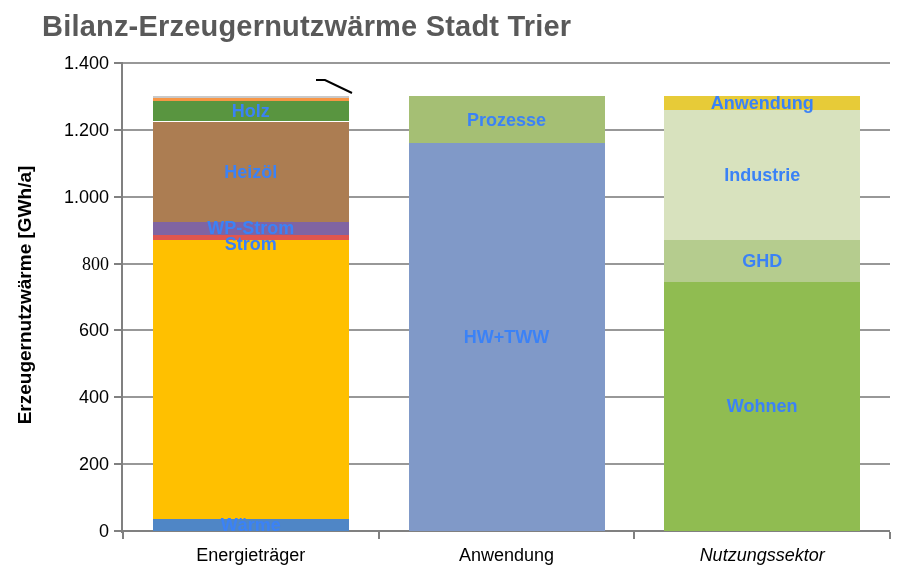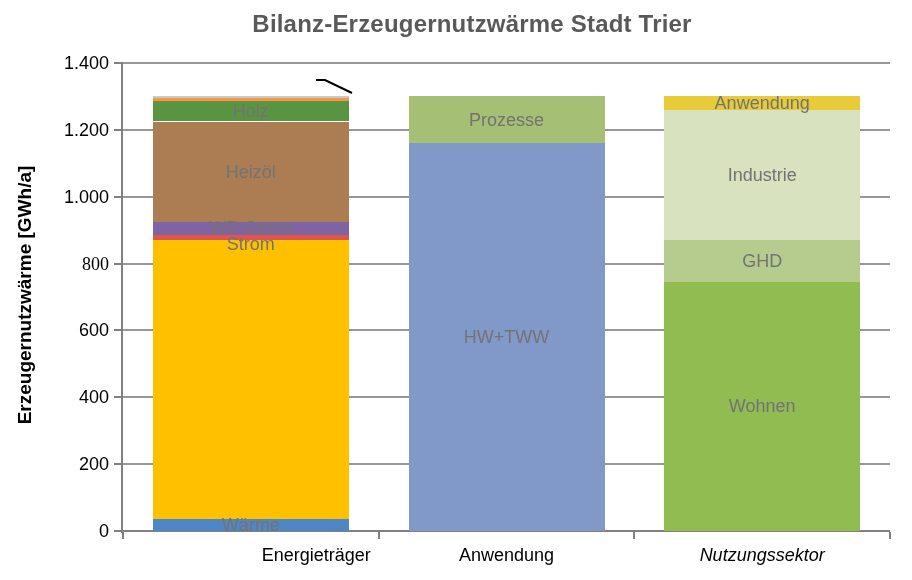--- a/index.html
+++ b/index.html
@@ -1,22 +1,22 @@
 <!DOCTYPE html>
 <html><head>
 <meta charset="utf-8">
 <style>
   html,body{margin:0;padding:0;background:#fff;}
   #chart{
     position:relative;width:912px;height:580px;background:#fff;overflow:hidden;
     font-family:"Liberation Sans", sans-serif;
   }
   .title{
-    position:absolute;left:42px;top:10px;width:860px;text-align:center;
-    font-size:24px;font-weight:bold;color:#595959;letter-spacing:.2px;
+    position:absolute;left:42px;top:10px;width:860px;text-align:left;
+    font-size:29px;font-weight:bold;color:#595959;letter-spacing:.2px;
   }
   .y-title{
     position:absolute;left:-125px;top:284px;width:300px;text-align:center;
     transform:rotate(-90deg);transform-origin:center;
     font-size:19px;font-weight:bold;color:#000;
   }
   .gridline{position:absolute;height:2px;background:#989898;}
   .axisline{position:absolute;background:#808080;}
   .ytickmark{position:absolute;width:9px;height:2px;background:#808080;}
   .xtickmark{position:absolute;width:2px;height:7px;background:#808080;}
@@ -24,21 +24,21 @@
     position:absolute;width:84px;text-align:right;font-size:18px;color:#000;
     height:22px;line-height:22px;
   }
   .xcat-label{
     position:absolute;width:240px;text-align:center;font-size:18px;color:#000;
     height:24px;line-height:24px;
   }
   .seg{position:absolute;box-sizing:border-box;}
   .seg-label{
     position:absolute;transform:translate(-50%,-50%);white-space:pre-line;
-    font-size:18px;font-weight:normal;color:#737373;text-align:left;line-height:20px;
+    font-size:18px;font-weight:bold;color:#3b82f6;text-align:left;line-height:20px;
     z-index:5;
   }
   .annotation{
     position:absolute;left:120px;top:69px;width:193px;height:22px;line-height:22px;
     text-align:right;font-size:18px;font-weight:bold;color:#000;z-index:6;
   }
   .leader{position:absolute;left:0;top:0;z-index:6;}
 </style>
 </head>
 <body>
@@ -83,21 +83,21 @@
     <div class="seg" style="left: 152.833px; top: 240.171px; width: 196px; height: 279.129px; background: rgb(255, 192, 0);"></div>
     <div class="seg" style="left: 152.833px; top: 235.157px; width: 196px; height: 5.01429px; background: rgb(224, 86, 78);"></div>
     <div class="seg-label" style="left: 250.833px; top: 243.664px;">Strom</div>
     <div class="seg" style="left: 152.833px; top: 221.786px; width: 196px; height: 13.3714px; background: rgb(128, 100, 162);"></div>
     <div class="seg-label" style="left: 250.833px; top: 228.471px;">WP-Strom</div>
     <div class="seg" style="left: 152.833px; top: 121.5px; width: 196px; height: 100.286px; background: rgb(172, 125, 82);"></div>
     <div class="seg-label" style="left: 250.833px; top: 171.643px;">Heizöl</div>
     <div class="seg" style="left: 152.833px; top: 101.443px; width: 196px; height: 20.0571px; background: rgb(89, 149, 64);"></div>
     <div class="seg-label" style="left: 250.833px; top: 111.471px;">Holz</div>
     <div class="seg" style="left: 152.833px; top: 96.4286px; width: 196px; height: 5.01429px; background: rgb(247, 150, 70); border-top: 2px solid rgb(201, 201, 201);"></div>
-    <div class="xcat-label" style="left: 130.833px; top: 543px; text-align: right;">Energieträger</div>
+    <div class="xcat-label" style="left: 130.833px; top: 543px;">Energieträger</div>
     <div class="seg" style="left: 408.5px; top: 143.229px; width: 196px; height: 387.771px; background: rgb(128, 153, 200);"></div>
     <div class="seg-label" style="left: 506.5px; top: 337.114px;">HW+TWW</div>
     <div class="seg" style="left: 408.5px; top: 96.4286px; width: 196px; height: 46.8px; background: rgb(165, 191, 116);"></div>
     <div class="seg-label" style="left: 506.5px; top: 119.829px;">Prozesse</div>
     <div class="xcat-label" style="left: 386.5px; top: 543px;">Anwendung</div>
     <div class="seg" style="left: 664.167px; top: 281.957px; width: 196px; height: 249.043px; background: rgb(144, 188, 81);"></div>
     <div class="seg-label" style="left: 762.167px; top: 406.479px;">Wohnen</div>
     <div class="seg" style="left: 664.167px; top: 240.171px; width: 196px; height: 41.7857px; background: rgb(181, 204, 142);"></div>
     <div class="seg-label" style="left: 762.167px; top: 261.064px;">GHD</div>
     <div class="seg" style="left: 664.167px; top: 109.8px; width: 196px; height: 130.371px; background: rgb(216, 226, 190);"></div>

